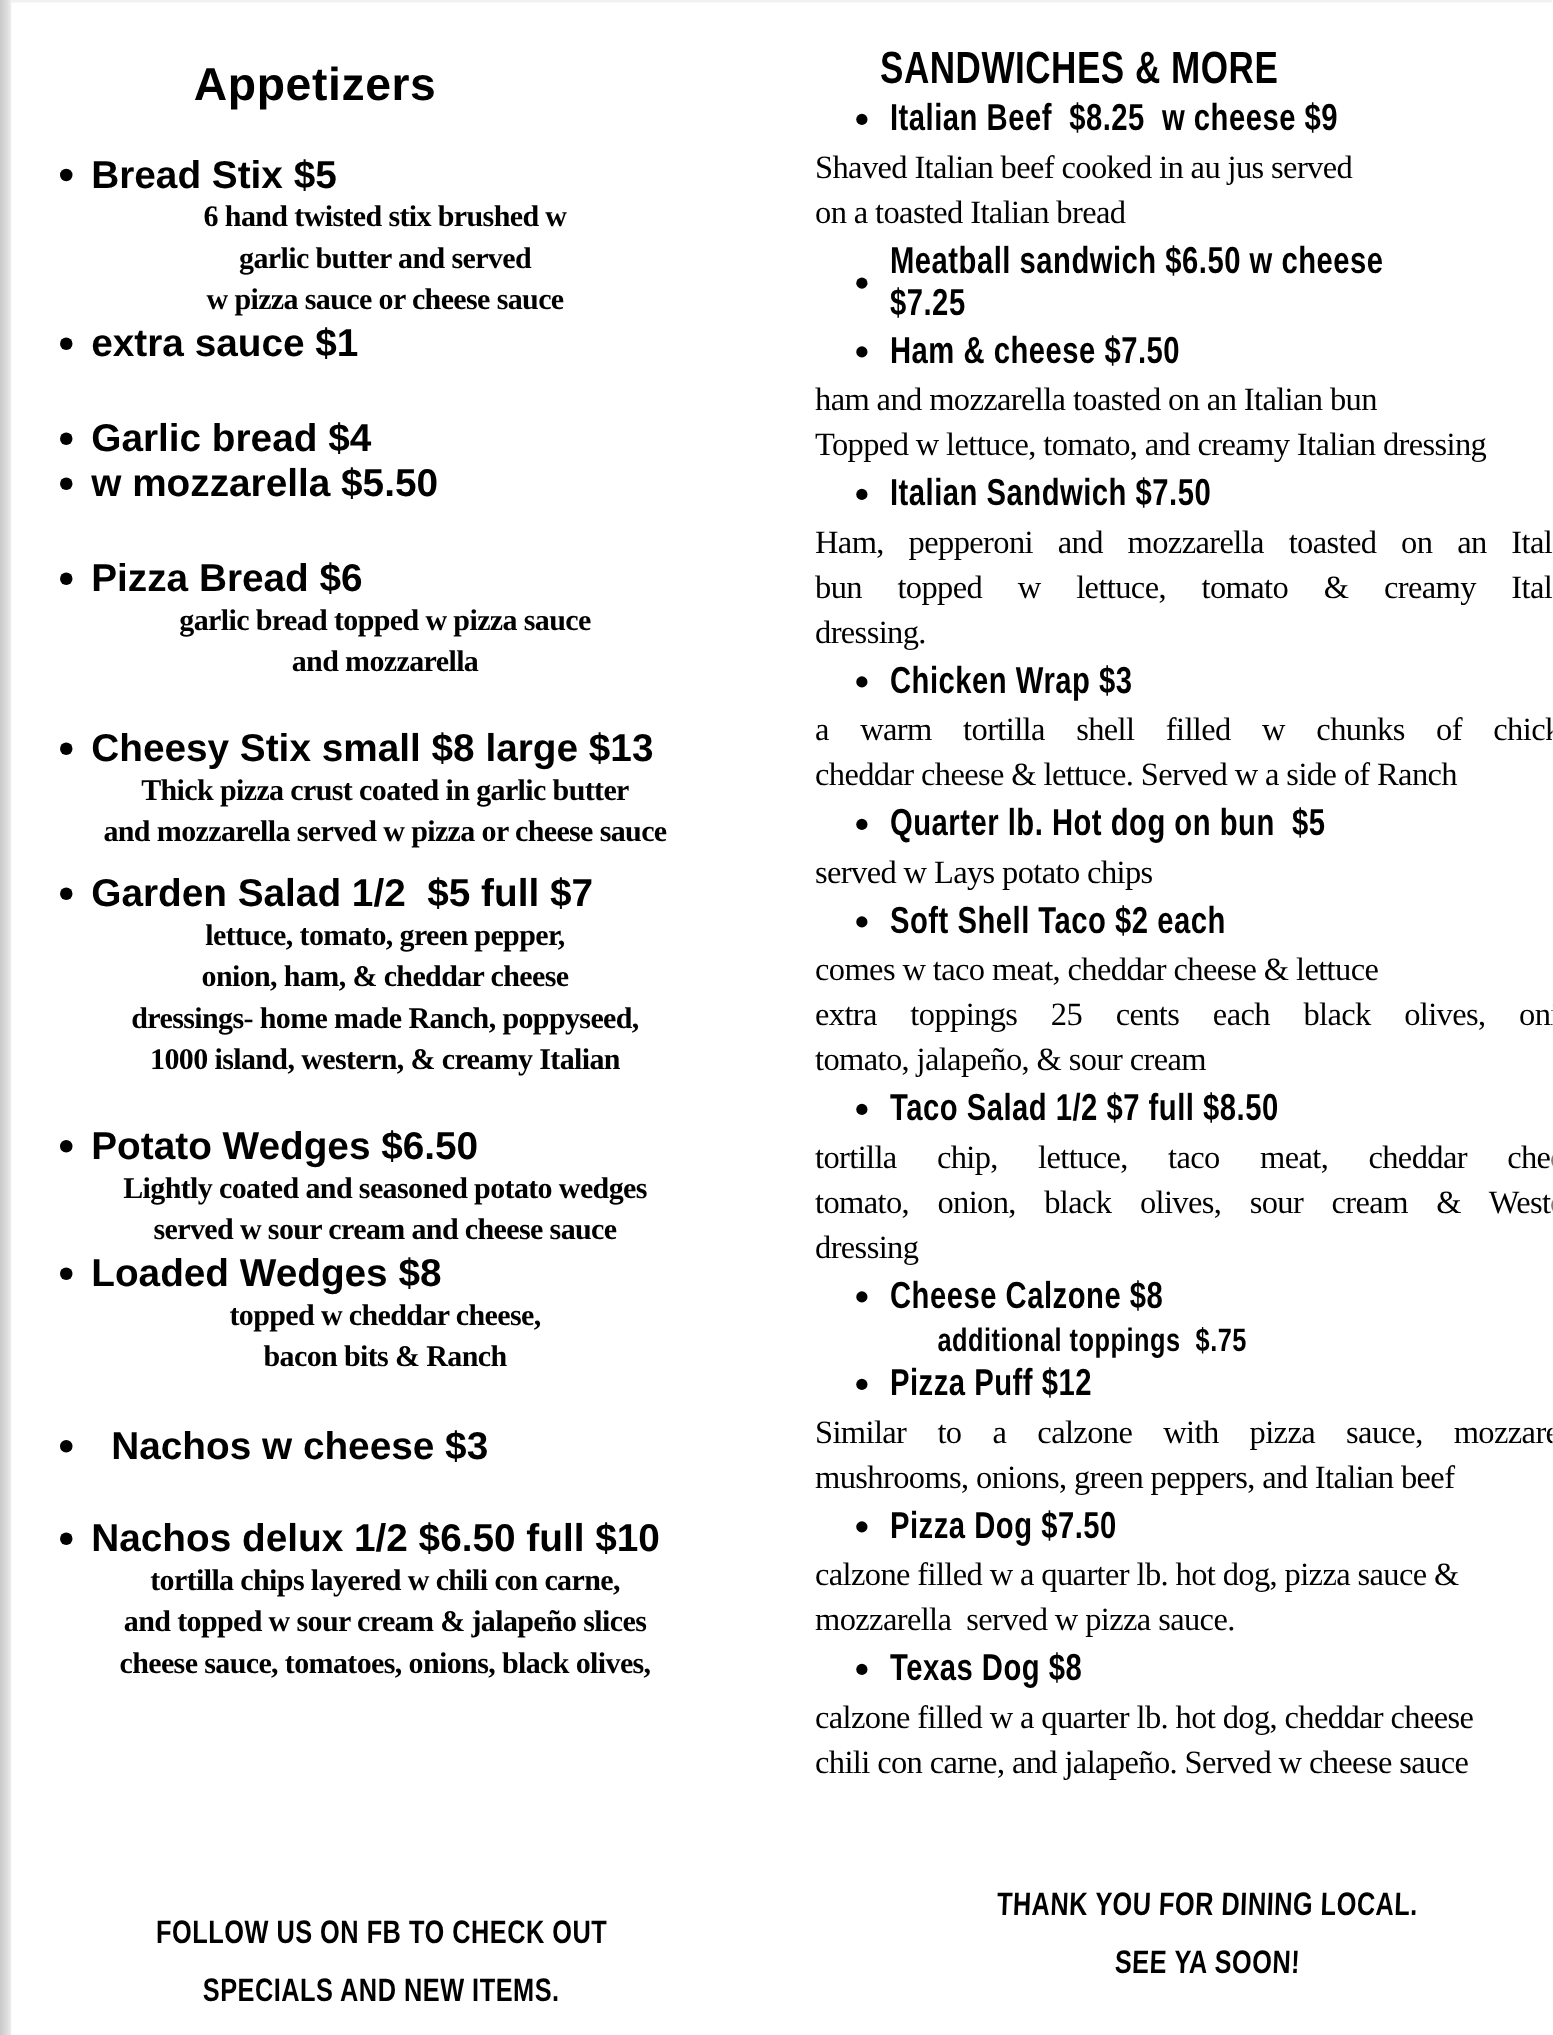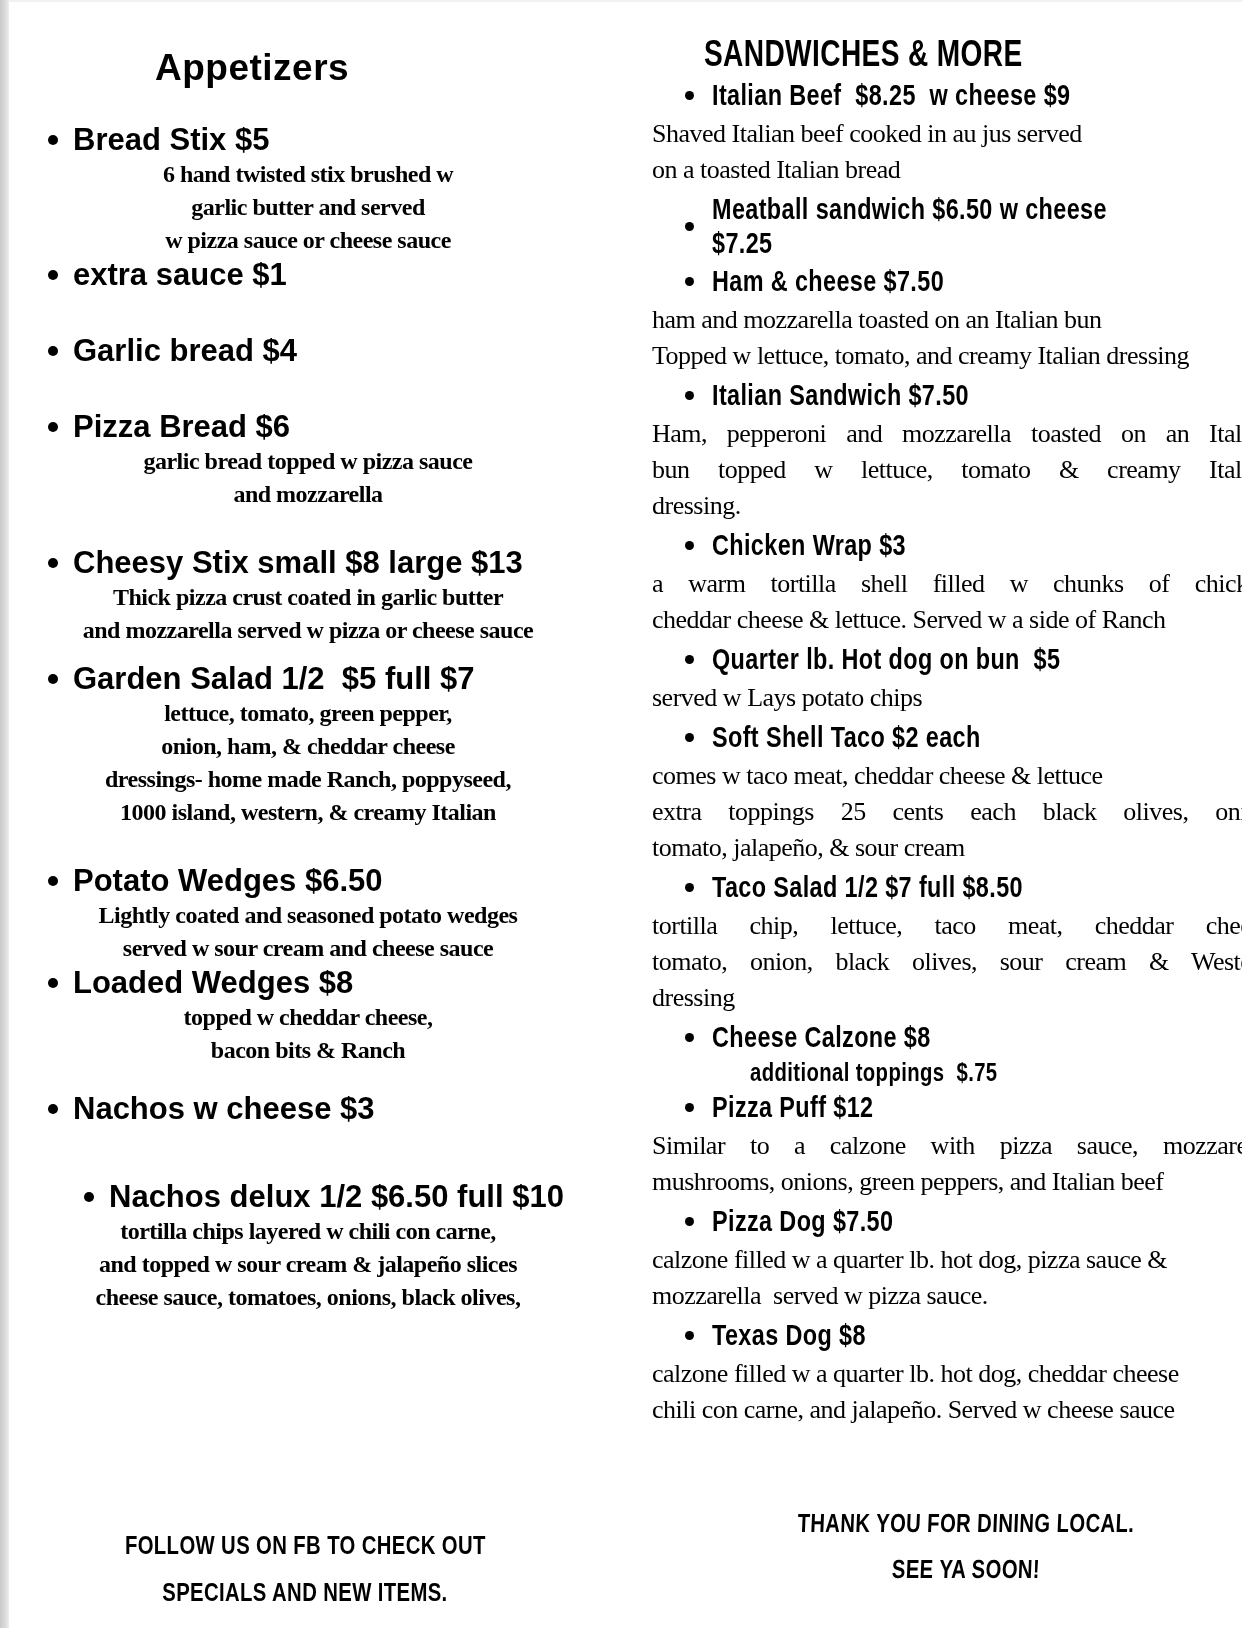--- a/index.html
+++ b/index.html
@@ -68,20 +68,24 @@
       <div class="l-desc-line">garlic butter and served</div>
       <div class="l-desc-line">w pizza sauce or cheese sauce</div>
       <div class="l-item">
         <span class="bullet l-bullet"></span>
         <span class="l-name">extra sauce $1</span>
       </div>
       <div class="l-item" style="margin-top: 40px;">
         <span class="bullet l-bullet"></span>
         <span class="l-name">Garlic bread $4</span>
       </div>
+      <div class="l-item">
+        <span class="bullet l-bullet"></span>
+        <span class="l-name">w mozzarella $5.50</span>
+      </div>
       <div class="l-item" style="margin-top: 40px;">
         <span class="bullet l-bullet"></span>
         <span class="l-name">Pizza Bread $6</span>
       </div>
       <div class="l-desc-line">garlic bread topped w pizza sauce</div>
       <div class="l-desc-line">and mozzarella</div>
       <div class="l-item" style="margin-top: 34px;">
         <span class="bullet l-bullet"></span>
         <span class="l-name">Cheesy Stix small $8 large $13</span>
       </div>
@@ -100,25 +104,25 @@
         <span class="l-name">Potato Wedges $6.50</span>
       </div>
       <div class="l-desc-line">Lightly coated and seasoned potato wedges</div>
       <div class="l-desc-line">served w sour cream and cheese sauce</div>
       <div class="l-item" style="">
         <span class="bullet l-bullet"></span>
         <span class="l-name">Loaded Wedges $8</span>
       </div>
       <div class="l-desc-line">topped w cheddar cheese,</div>
       <div class="l-desc-line">bacon bits &amp; Ranch</div>
-      <div class="l-item" style="margin-top: 24px;">
+      <div class="l-item" style="margin-top: 36px; gap: 16px;">
         <span class="bullet l-bullet"></span>
         <span class="l-name">Nachos w cheese $3</span>
       </div>
-      <div class="l-item" style="margin-top: 52px; padding-left: 36px;">
+      <div class="l-item" style="margin-top: 38px;">
         <span class="bullet l-bullet"></span>
         <span class="l-name">Nachos delux 1/2 $6.50 full $10</span>
       </div>
       <div class="l-desc-line">tortilla chips layered w chili con carne,</div>
       <div class="l-desc-line">and topped w sour cream &amp; jalapeño slices</div>
       <div class="l-desc-line">cheese sauce, tomatoes, onions, black olives,</div>
     </div>
 </section>
 
 <section class="right-col">

